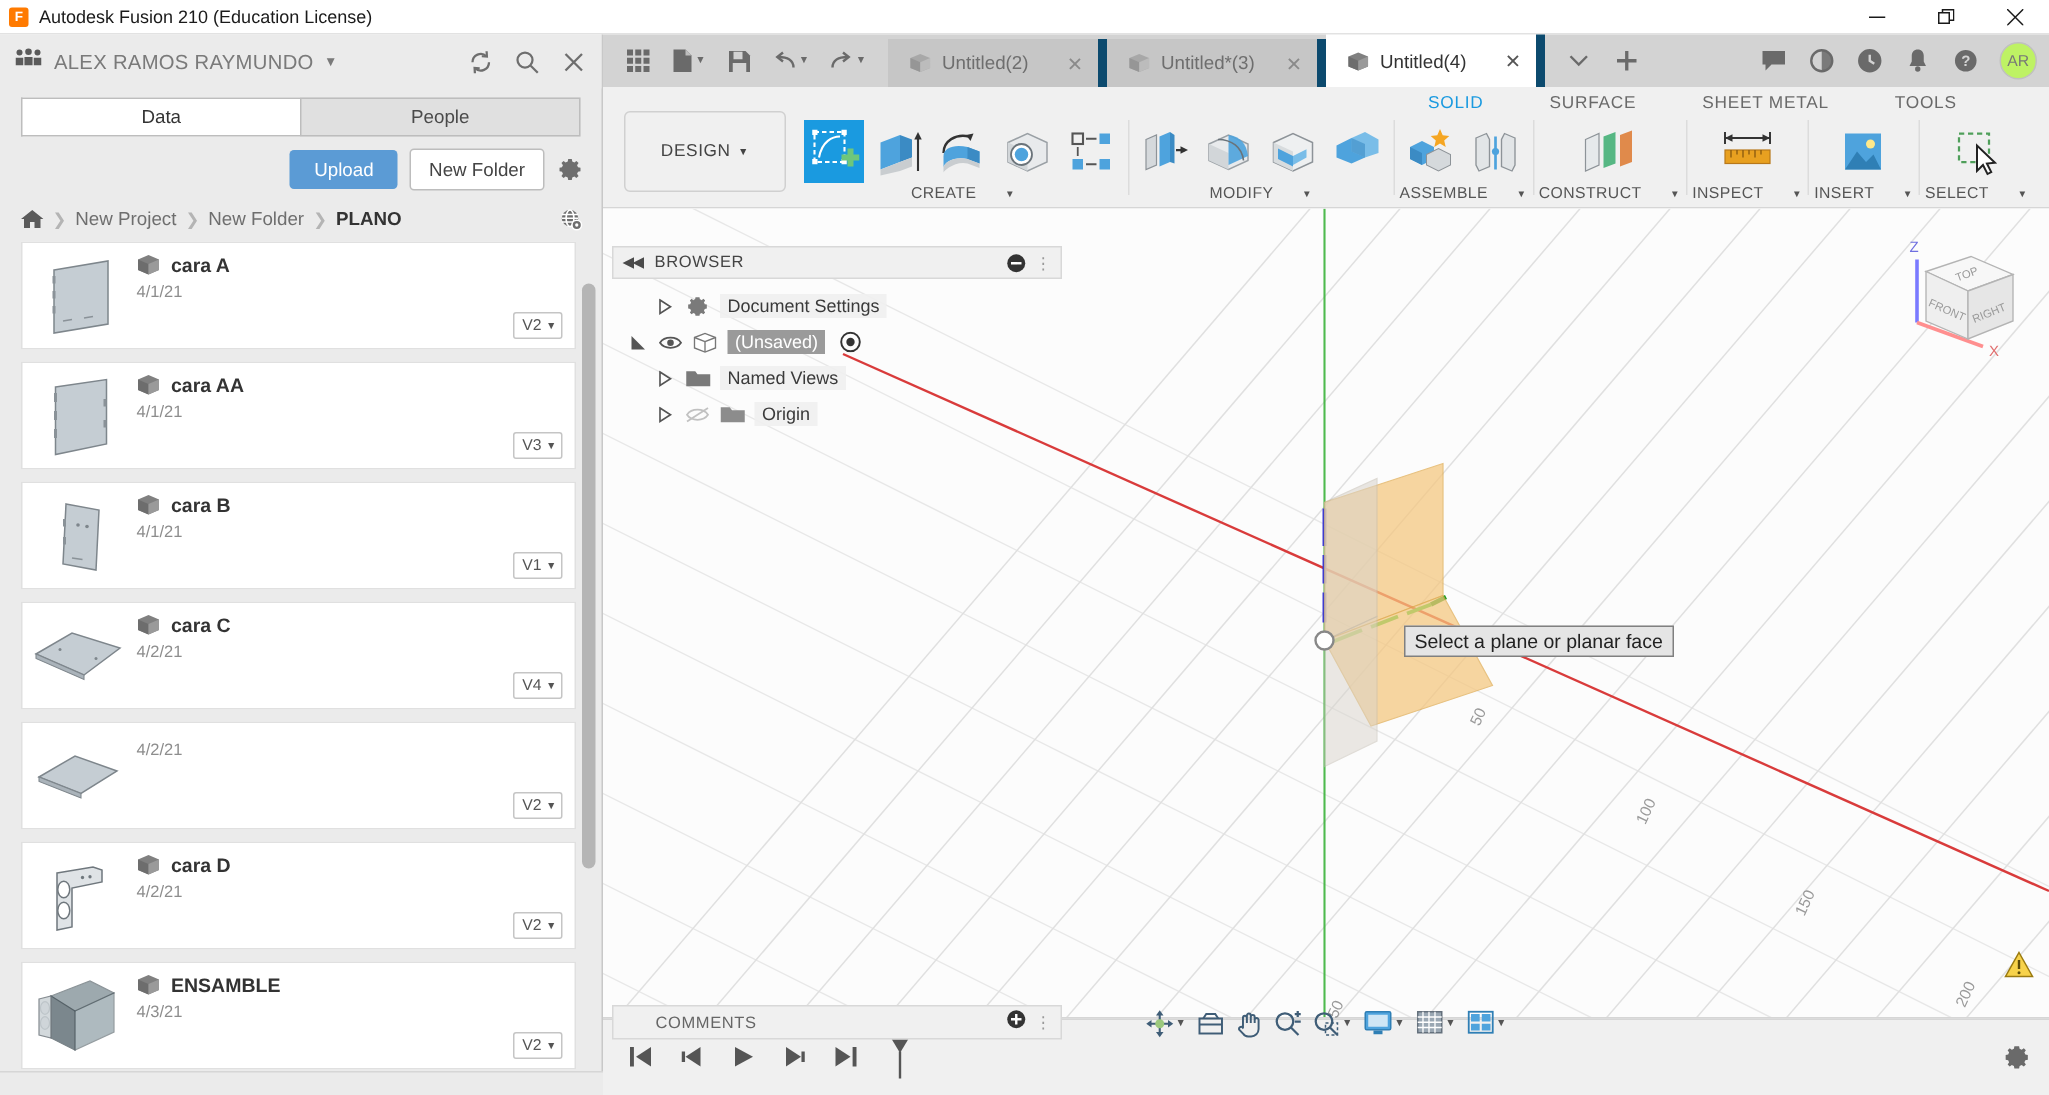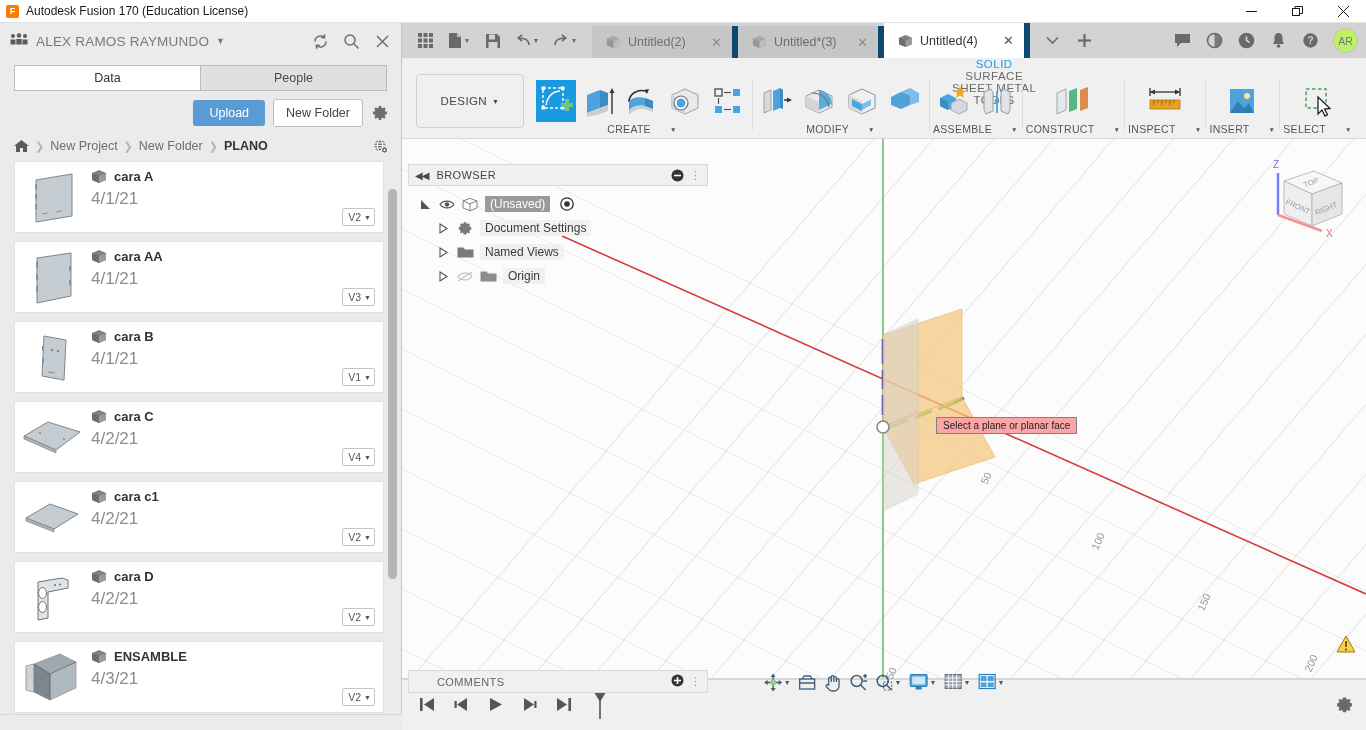--- a/index.html
+++ b/index.html
@@ -93,21 +93,21 @@
     margin-bottom: 8px; display: flex; position: relative;
   }
   .fc-thumb {
     width: 76px; min-width: 76px; display: flex; align-items: center;
     justify-content: center;
   }
   .fc-body { flex: 1; padding: 7px 0 0 0; position: relative; }
   .fc-title-row { display: flex; align-items: center; gap: 7px; }
   .fc-boxicon { display: flex; align-items: center; }
   .fc-name { font-size: 13px; font-weight: bold; color: #333; }
-  .fc-date { font-size: 17px; color: #8d8d8d; margin-top: 5px; }
+  .fc-date { font-size: 11px; color: #8d8d8d; margin-top: 5px; }
   .fc-version {
     position: absolute; right: 8px; bottom: 6px;
     border: 1px solid #c5c5c5; border-radius: 2px; background: #fff;
     font-size: 10.5px; color: #555; padding: 2px 3px 2px 5px;
     display: flex; align-items: center; gap: 3px; cursor: pointer;
   }
   .fc-version .vcaret { font-size: 7px; color: #555; }
 
   .lp-scrollbar {
     position: absolute; right: 4px; top: 166px; width: 9px; height: 548px;
@@ -176,21 +176,21 @@
   .design-box {
     width: 108px; min-width: 108px; margin: 16px 8px 10px 14px;
     border: 1px solid #d0d0d0; border-radius: 4px; background: #f0f0f0;
     display: flex; align-items: center; justify-content: center;
     font-size: 11.5px; color: #444; letter-spacing: .4px; cursor: pointer;
   }
   .design-box .dcaret { font-size: 7px; margin-left: 5px; }
 
   .ribbon-tabs {
     position: absolute; left: 528px; top: 0; height: 22px;
-    display: flex; align-items: center; gap: 0; flex-direction: column;
+    display: flex; align-items: center; gap: 0;
   }
   .rtab {
     font-size: 11.5px; color: #6a6a6a; letter-spacing: .5px;
     padding: 0 22px; cursor: pointer; white-space: nowrap;
   }
   .rtab.active { color: #1a9ae0; }
 
   .rgroups { display: flex; align-items: flex-end; padding-top: 20px; }
   .rgroup {
     display: flex; flex-direction: column; align-items: center;
@@ -245,22 +245,22 @@
   .tw-icon { width: 18px; display: flex; justify-content: center; }
   .tw-label {
     font-size: 12px; color: #3a3a3a; padding: 1px 5px; background: #f0f0f0e8;
   }
   .tw-label.selected { background: #9a9a9a; color: #fff; }
   .tw-radio { margin-left: 4px; color: #333; display: flex; cursor: pointer; }
 
   
   .vp-tooltip {
     position: absolute; left: 534px; top: 278px;
-    background: #fca5a5; border: 1px solid #808080; color: #222;
-    font-size: 10px; padding: 2px 6px; z-index: 14; white-space: nowrap;
+    background: #e5e5e5; border: 1px solid #808080; color: #222;
+    font-size: 13px; padding: 2px 6px; z-index: 14; white-space: nowrap;
   }
 
   
   .viewcube { position: absolute; right: 12px; top: 14px; z-index: 13; }
 
   
   .dimlabel {
     position: absolute; color: #9a9a9a; font-size: 10.5px;
     font-family: "Liberation Sans", sans-serif; z-index: 5;
   }
@@ -305,21 +305,21 @@
     position: absolute; left: 0; top: 0; width: 964px; height: 1px; background: #d6d6d6;
   }
 </style>
 </head>
 <body>
 
 <div id="app">
 
   <div class="titlebar">
     <div class="tb-logo">F</div>
-    <div class="tb-title">Autodesk Fusion 170 (Education License)</div>
+    <div class="tb-title">Autodesk Fusion 210 (Education License)</div>
     <div class="tb-wincontrols">
       <div class="wc">
         <svg width="11" height="11" viewBox="0 0 11 11">
             <line x1="0" y1="5.5" x2="11" y2="5.5" stroke="currentColor" stroke-width="1"></line>
           </svg>
       </div>
       <div class="wc">
         <svg width="11" height="11" viewBox="0 0 11 11" fill="none" stroke="currentColor" stroke-width="1">
           <rect x="0.5" y="2.5" width="7" height="7"></rect>
             <polyline points="3,2.5 3,0.5 10.5,0.5 10.5,7.5 8,7.5"></polyline>
@@ -535,30 +535,20 @@
       </div>
 
       <div class="file-card">
         <div class="fc-thumb">
           <svg width="66" height="62" viewBox="0 0 66 62">
             <polygon points="6,32 30,18 58,28 34,43" fill="#c5cdd3" stroke="#7e868c" stroke-width="1"></polygon>
             <polygon points="6,32 34,43 34,46 6,35" fill="#aab3ba" stroke="#7e868c" stroke-width="0.7"></polygon>
           </svg>
         </div>
         <div class="fc-body">
-          <div class="fc-title-row">
-            <span class="fc-boxicon">
-              <svg width="16" height="15" viewBox="0 0 16 15">
-                  <polygon points="1,4 8,1 15,4 15,11 8,14 1,11" fill="#808080"></polygon>
-                  <polygon points="1,4 8,7 8,14 1,11" fill="#6d6d6d"></polygon>
-                  <polygon points="8,7 15,4 15,11 8,14" fill="#9a9a9a"></polygon>
-                </svg>
-            </span>
-            <span class="fc-name">cara c1</span>
-          </div>
           <div class="fc-date">4/2/21</div>
           <div class="fc-version">
             <span>V2</span>
               <span class="vcaret">▼</span>
           </div>
         </div>
       </div>
 
       <div class="file-card">
         <div class="fc-thumb">
@@ -1053,20 +1043,35 @@
               <svg width="13" height="13" viewBox="0 0 13 13">
                   <circle cx="6.5" cy="6.5" r="6" fill="#333"></circle>
                   <line x1="3" y1="6.5" x2="10" y2="6.5" stroke="#fff" stroke-width="1.6"></line>
                 </svg>
             </span>
             <span class="bp-grip">⋮</span>
           </span>
         </div>
         <div class="bp-tree">
 
+          <div class="tree-row" style="padding-left:18px;">
+            <span class="tw-arrow">
+              <svg width="11" height="11" viewBox="0 0 11 11">
+                  <polygon points="2,1 9,5.5 2,10" fill="none" stroke="#555" stroke-width="1.1"></polygon>
+                </svg>
+            </span>
+            <span class="tw-icon">
+              <svg width="16" height="16" viewBox="0 0 18 18" fill="#7a7a7a">
+                <path d="M9 5.8A3.2 3.2 0 1 0 9 12.2 3.2 3.2 0 0 0 9 5.8zm0 5a1.8 1.8 0 1 1 0-3.6 1.8 1.8 0 0 1 0 3.6z"></path>
+                <path d="M16 7.9l-1.6-.3a5.3 5.3 0 0 0-.6-1.3l.95-1.35-1.3-1.3L12.1 4.6a5.3 5.3 0 0 0-1.3-.6L10.5 2.4h-3l-.3 1.6a5.3 5.3 0 0 0-1.3.6L4.55 3.65l-1.3 1.3L4.2 6.3a5.3 5.3 0 0 0-.6 1.3L2 7.9v3l1.6.3c.13.46.33.9.6 1.3l-.95 1.35 1.3 1.3 1.35-.95c.4.27.84.47 1.3.6l.3 1.6h3l.3-1.6c.46-.13.9-.33 1.3-.6l1.35.95 1.3-1.3-.95-1.35c.27-.4.47-.84.6-1.3l1.6-.3z"></path>
+              </svg>
+            </span>
+            <span class="tw-label">Document Settings</span>
+          </div>
+
           <div class="tree-row">
             <span class="tw-arrow open">
               <svg width="11" height="11" viewBox="0 0 11 11">
                   <polygon points="1,1 1,10 10,10" fill="#555"></polygon>
                 </svg>
             </span>
             <span class="tw-eye">
               <svg width="16" height="11" viewBox="0 0 16 11" fill="none" stroke="#555" stroke-width="1.2">
                 <path d="M1,5.5 C4,1 12,1 15,5.5 C12,10 4,10 1,5.5Z"></path>
                   <circle cx="8" cy="5.5" r="2.2" fill="#555" stroke="none"></circle>
@@ -1080,35 +1085,20 @@
                   <line x1="8" y1="6.8" x2="8" y2="13.7" stroke="#777" stroke-width="0.9"></line>
                 </svg>
             </span>
             <span class="tw-label selected">(Unsaved)</span>
             <span class="tw-radio">
               <svg width="14" height="14" viewBox="0 0 14 14">
                   <circle cx="7" cy="7" r="6.2" fill="none" stroke="#333" stroke-width="1.3"></circle>
                   <circle cx="7" cy="7" r="2.8" fill="#333"></circle>
                 </svg>
             </span>
-          </div>
-
-          <div class="tree-row" style="padding-left:18px;">
-            <span class="tw-arrow">
-              <svg width="11" height="11" viewBox="0 0 11 11">
-                  <polygon points="2,1 9,5.5 2,10" fill="none" stroke="#555" stroke-width="1.1"></polygon>
-                </svg>
-            </span>
-            <span class="tw-icon">
-              <svg width="16" height="16" viewBox="0 0 18 18" fill="#7a7a7a">
-                <path d="M9 5.8A3.2 3.2 0 1 0 9 12.2 3.2 3.2 0 0 0 9 5.8zm0 5a1.8 1.8 0 1 1 0-3.6 1.8 1.8 0 0 1 0 3.6z"></path>
-                <path d="M16 7.9l-1.6-.3a5.3 5.3 0 0 0-.6-1.3l.95-1.35-1.3-1.3L12.1 4.6a5.3 5.3 0 0 0-1.3-.6L10.5 2.4h-3l-.3 1.6a5.3 5.3 0 0 0-1.3.6L4.55 3.65l-1.3 1.3L4.2 6.3a5.3 5.3 0 0 0-.6 1.3L2 7.9v3l1.6.3c.13.46.33.9.6 1.3l-.95 1.35 1.3 1.3 1.35-.95c.4.27.84.47 1.3.6l.3 1.6h3l.3-1.6c.46-.13.9-.33 1.3-.6l1.35.95 1.3-1.3-.95-1.35c.27-.4.47-.84.6-1.3l1.6-.3z"></path>
-              </svg>
-            </span>
-            <span class="tw-label">Document Settings</span>
           </div>
 
           <div class="tree-row" style="padding-left:18px;">
             <span class="tw-arrow">
               <svg width="11" height="11" viewBox="0 0 11 11">
                   <polygon points="2,1 9,5.5 2,10" fill="none" stroke="#555" stroke-width="1.1"></polygon>
                 </svg>
             </span>
             <span class="tw-icon">
               <svg width="17" height="14" viewBox="0 0 17 14" fill="#7a7a7a">

